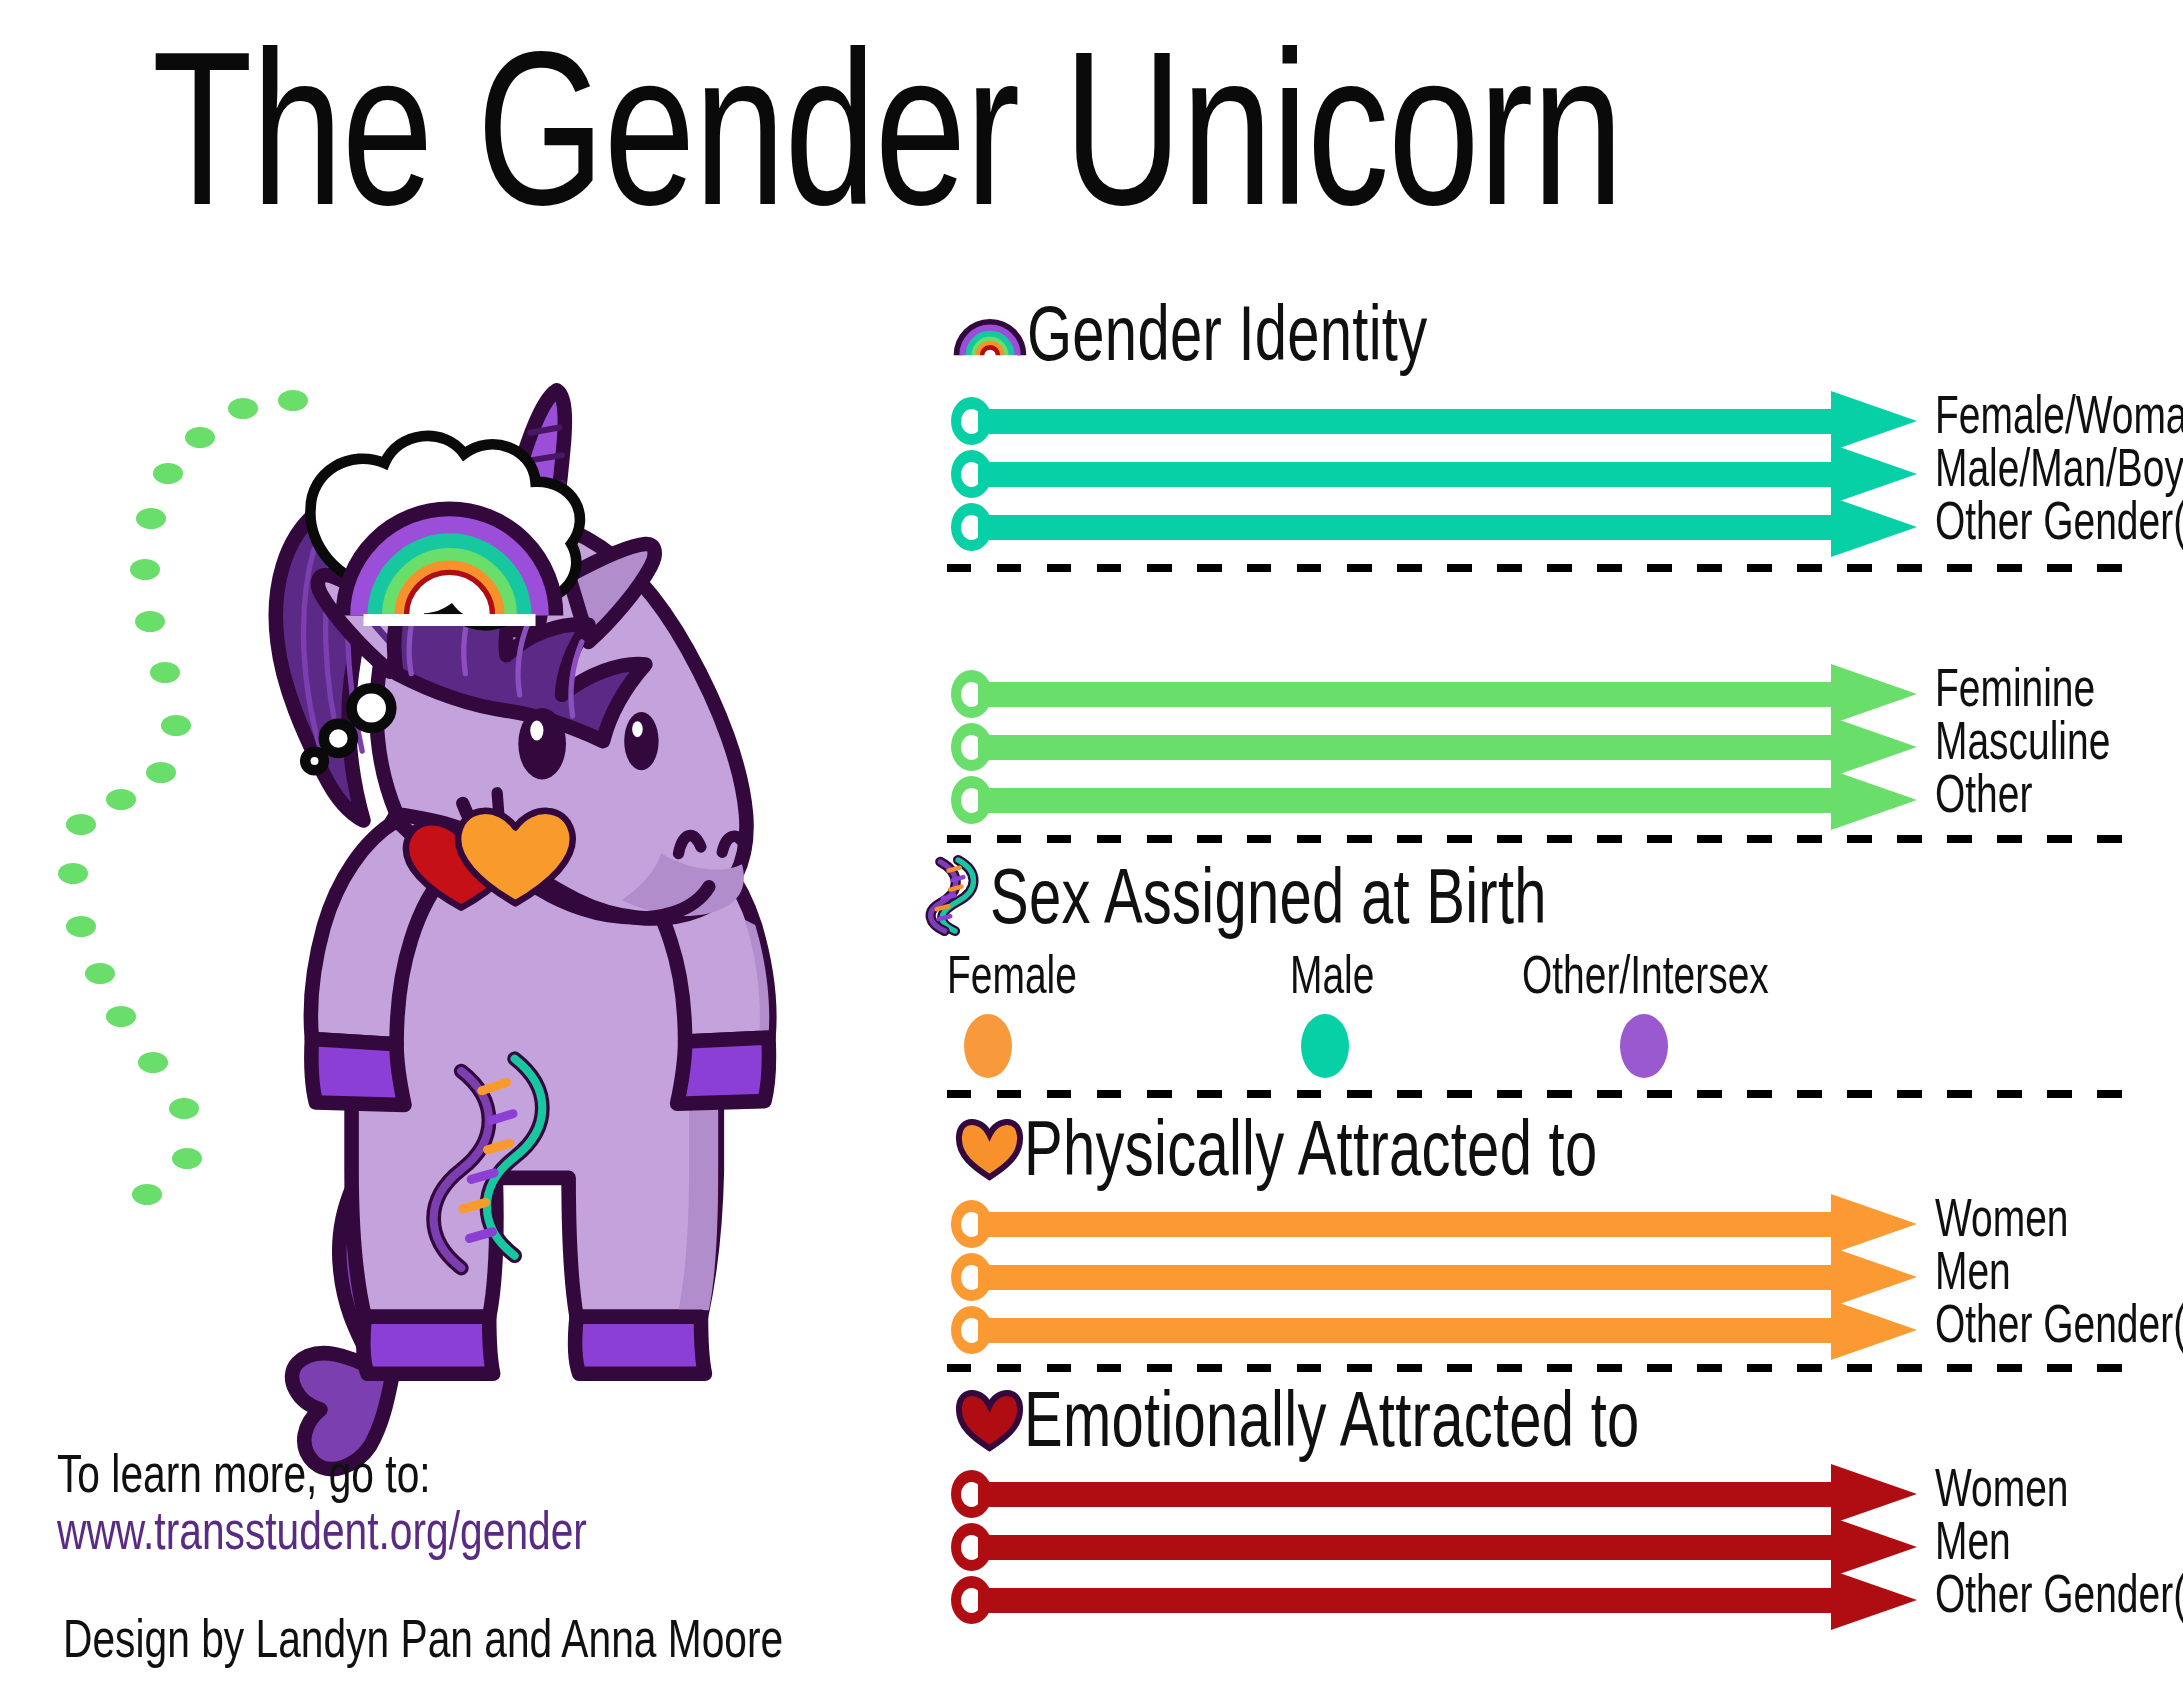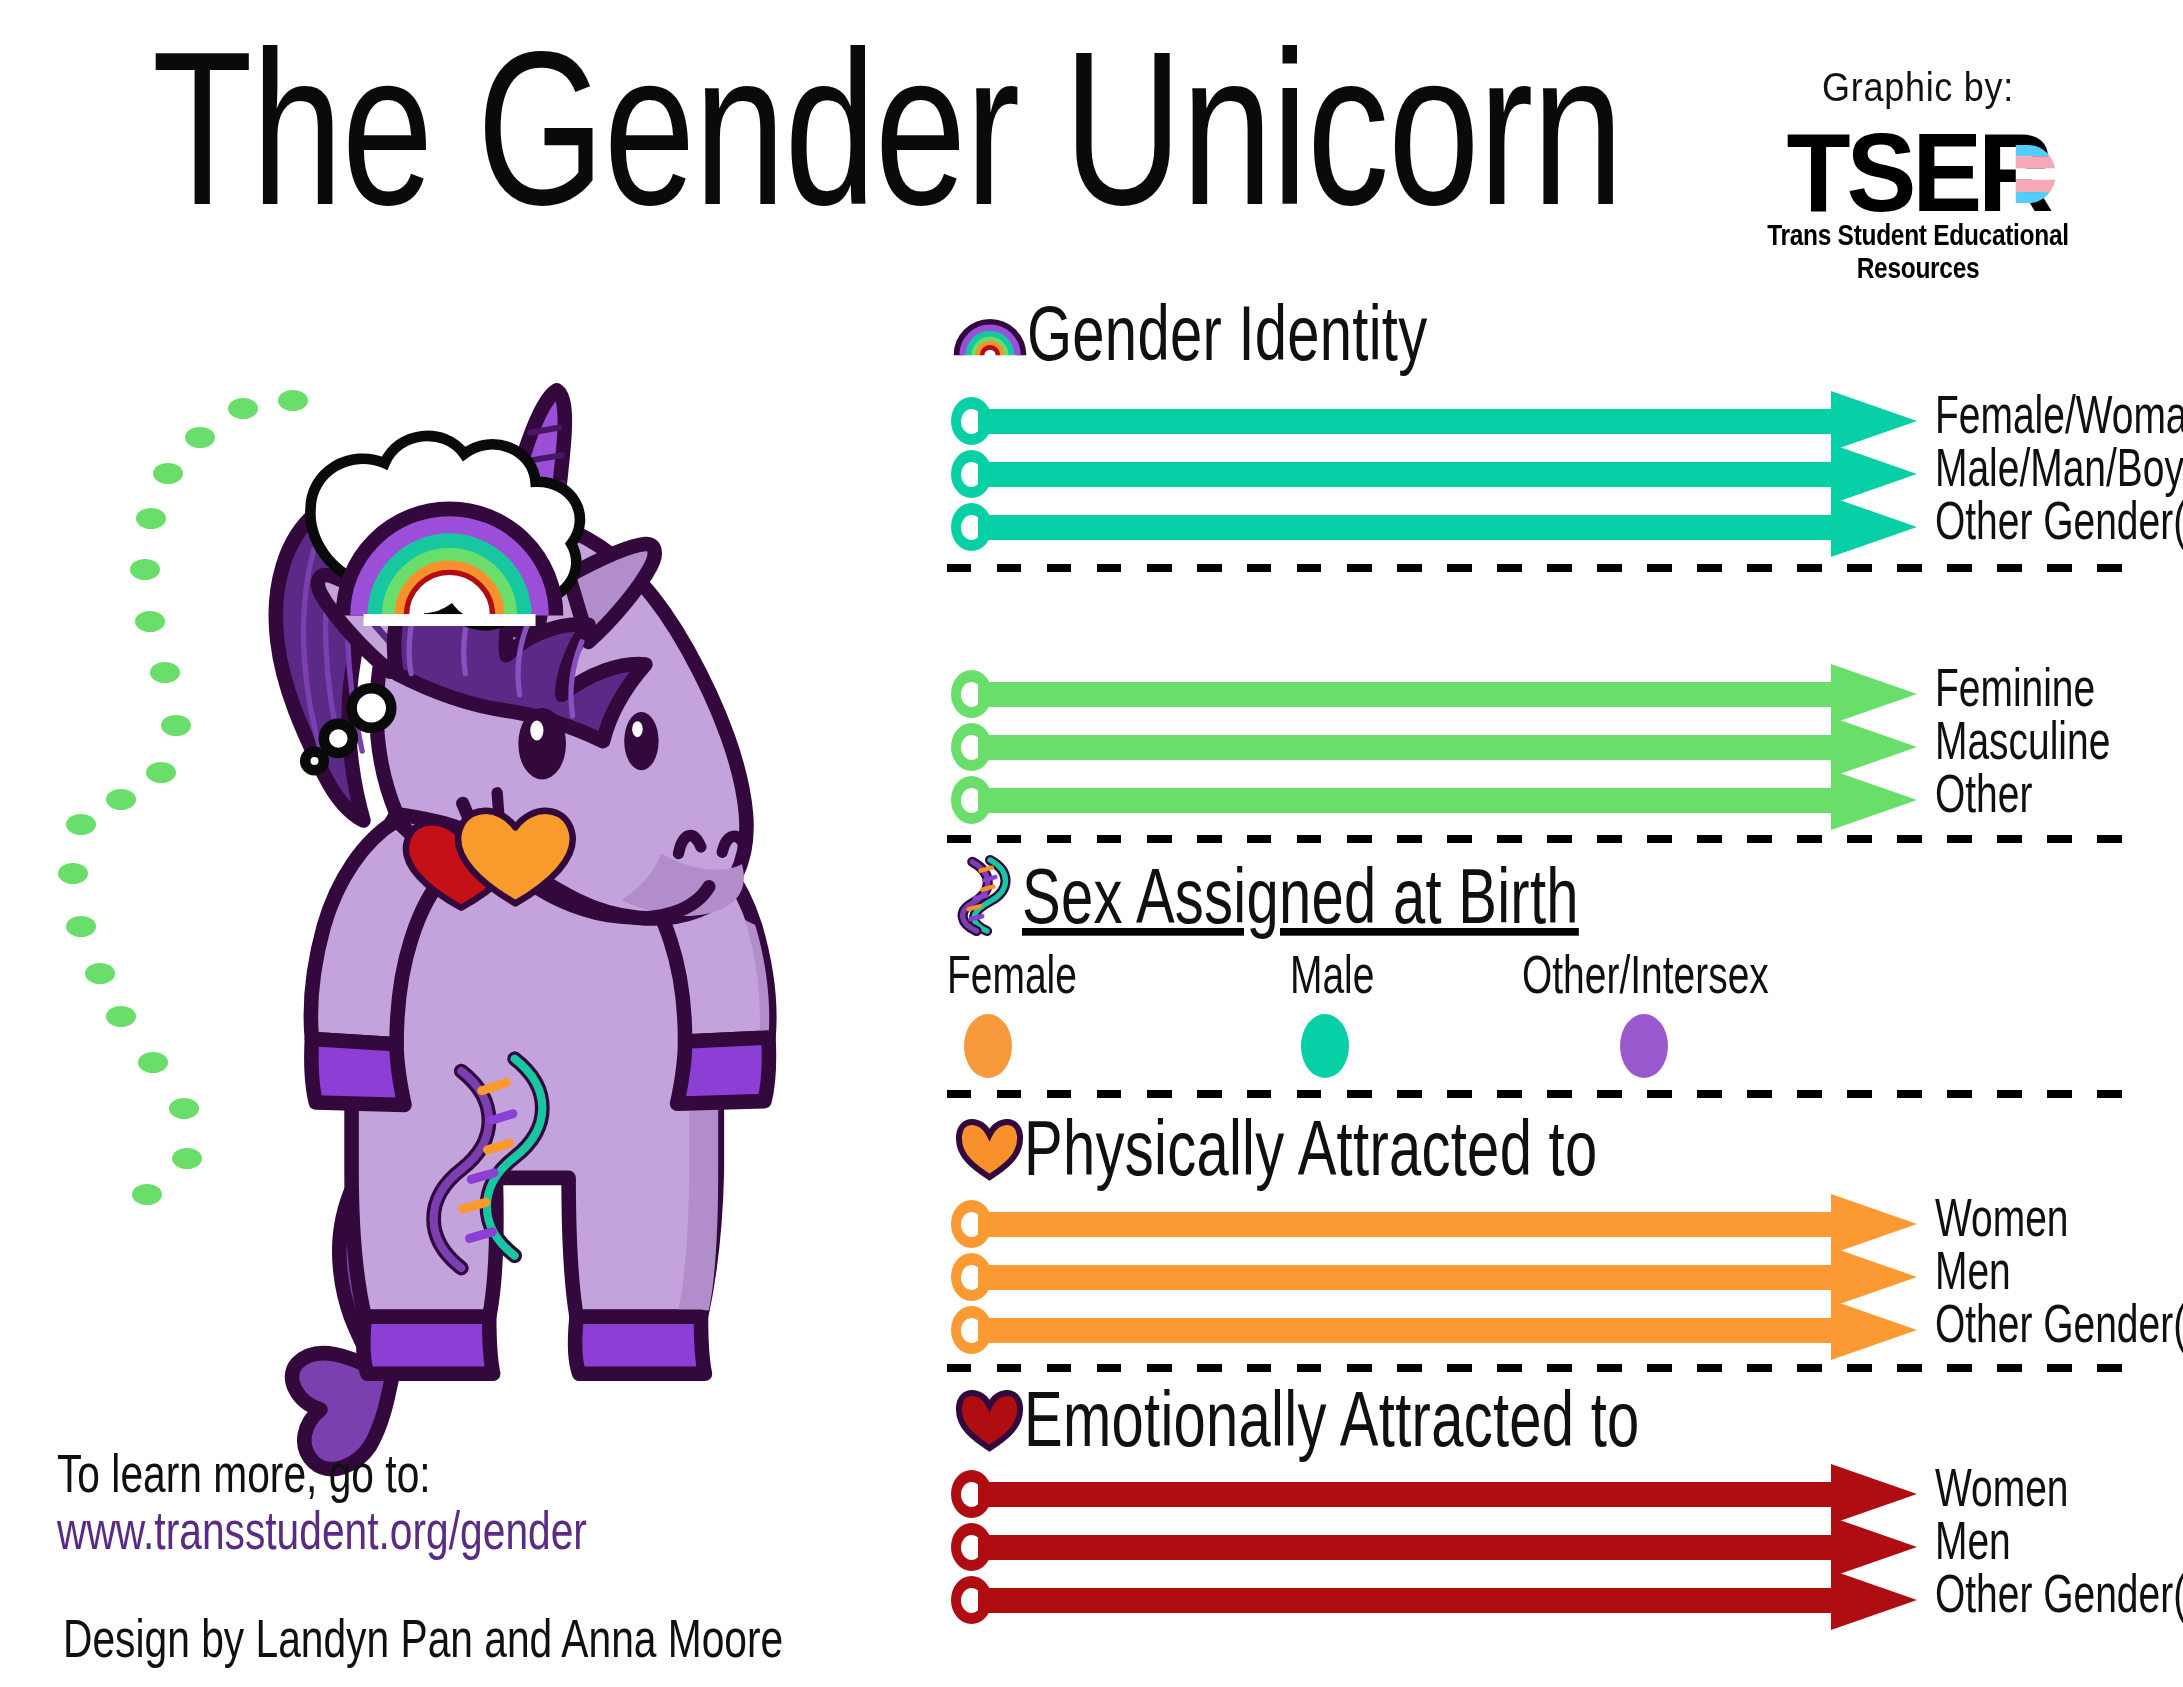--- a/index.html
+++ b/index.html
@@ -185,34 +185,20 @@
 
   svg { display: block; overflow: visible; }
 </style>
 </head>
 <body>
 
 <div id="page">
 
   <div id="title">The Gender Unicorn</div>
 
-  <div id="tser-block">
-    <div id="graphic-by">Graphic by:</div>
-    <div id="tser-word">
-      <span>TSER</span>
-      <span id="tser-flag">
-        <div class="f1"></div>
-          <div class="f2"></div>
-          <div class="f3"></div>
-          <div class="f4"></div>
-          <div class="f5"></div>
-      </span>
-    </div>
-    <div id="tser-sub">Trans Student Educational Resources</div>
-  </div>
 
   <div>
     <div class="gdot" style="left:278px; top:390px;"></div>
     <div class="gdot" style="left:228px; top:398px;"></div>
     <div class="gdot" style="left:185px; top:427px;"></div>
     <div class="gdot" style="left:153px; top:463px;"></div>
     <div class="gdot" style="left:136px; top:508px;"></div>
     <div class="gdot" style="left:130px; top:559px;"></div>
     <div class="gdot" style="left:135px; top:611px;"></div>
     <div class="gdot" style="left:150px; top:662px;"></div>
@@ -440,21 +426,21 @@
     <div class="arrow-eye" style="background:#6ade6a;">
       <div class="arrow-eye-hole"></div>
     </div>
     <div class="arrow-shaft" style="width:880px; background:#6ade6a;"></div>
     <div class="arrow-head" style="left:880px; border-left:86px solid #6ade6a;"></div>
     <div class="arrow-label" style="left:984px;">Other</div>
   </div>
 
   <div class="divider" style="left:947px; top:835px; width:1197px;"></div>
 
-  <div class="section-head" style="left:958px; top:857px;text-decoration:underline;">
+  <div class="section-head" style="left:926px; top:857px;">
     <svg width="64" height="77" viewBox="-60 0 200 260">
       <g fill="none" stroke-linecap="round">
         <path d="M40 10 C110 48 110 112 40 150 C-30 188 -30 222 30 250" stroke="#33093d" stroke-width="34"></path>
         <path d="M40 10 C110 48 110 112 40 150 C-30 188 -30 222 30 250" stroke="#17c7a0" stroke-width="18"></path>
         <path d="M-20 16 C50 54 50 118 -20 156 C-70 184 -60 226 -5 250" stroke="#33093d" stroke-width="34"></path>
         <path d="M-20 16 C50 54 50 118 -20 156 C-70 184 -60 226 -5 250" stroke="#7b3fb0" stroke-width="18"></path>
         <g stroke-width="15">
           <path d="M8 46 L46 36" stroke="#f8902c"></path>
           <path d="M22 78 L58 68" stroke="#8c3fd4"></path>
           <path d="M14 110 L52 100" stroke="#f8902c"></path>

